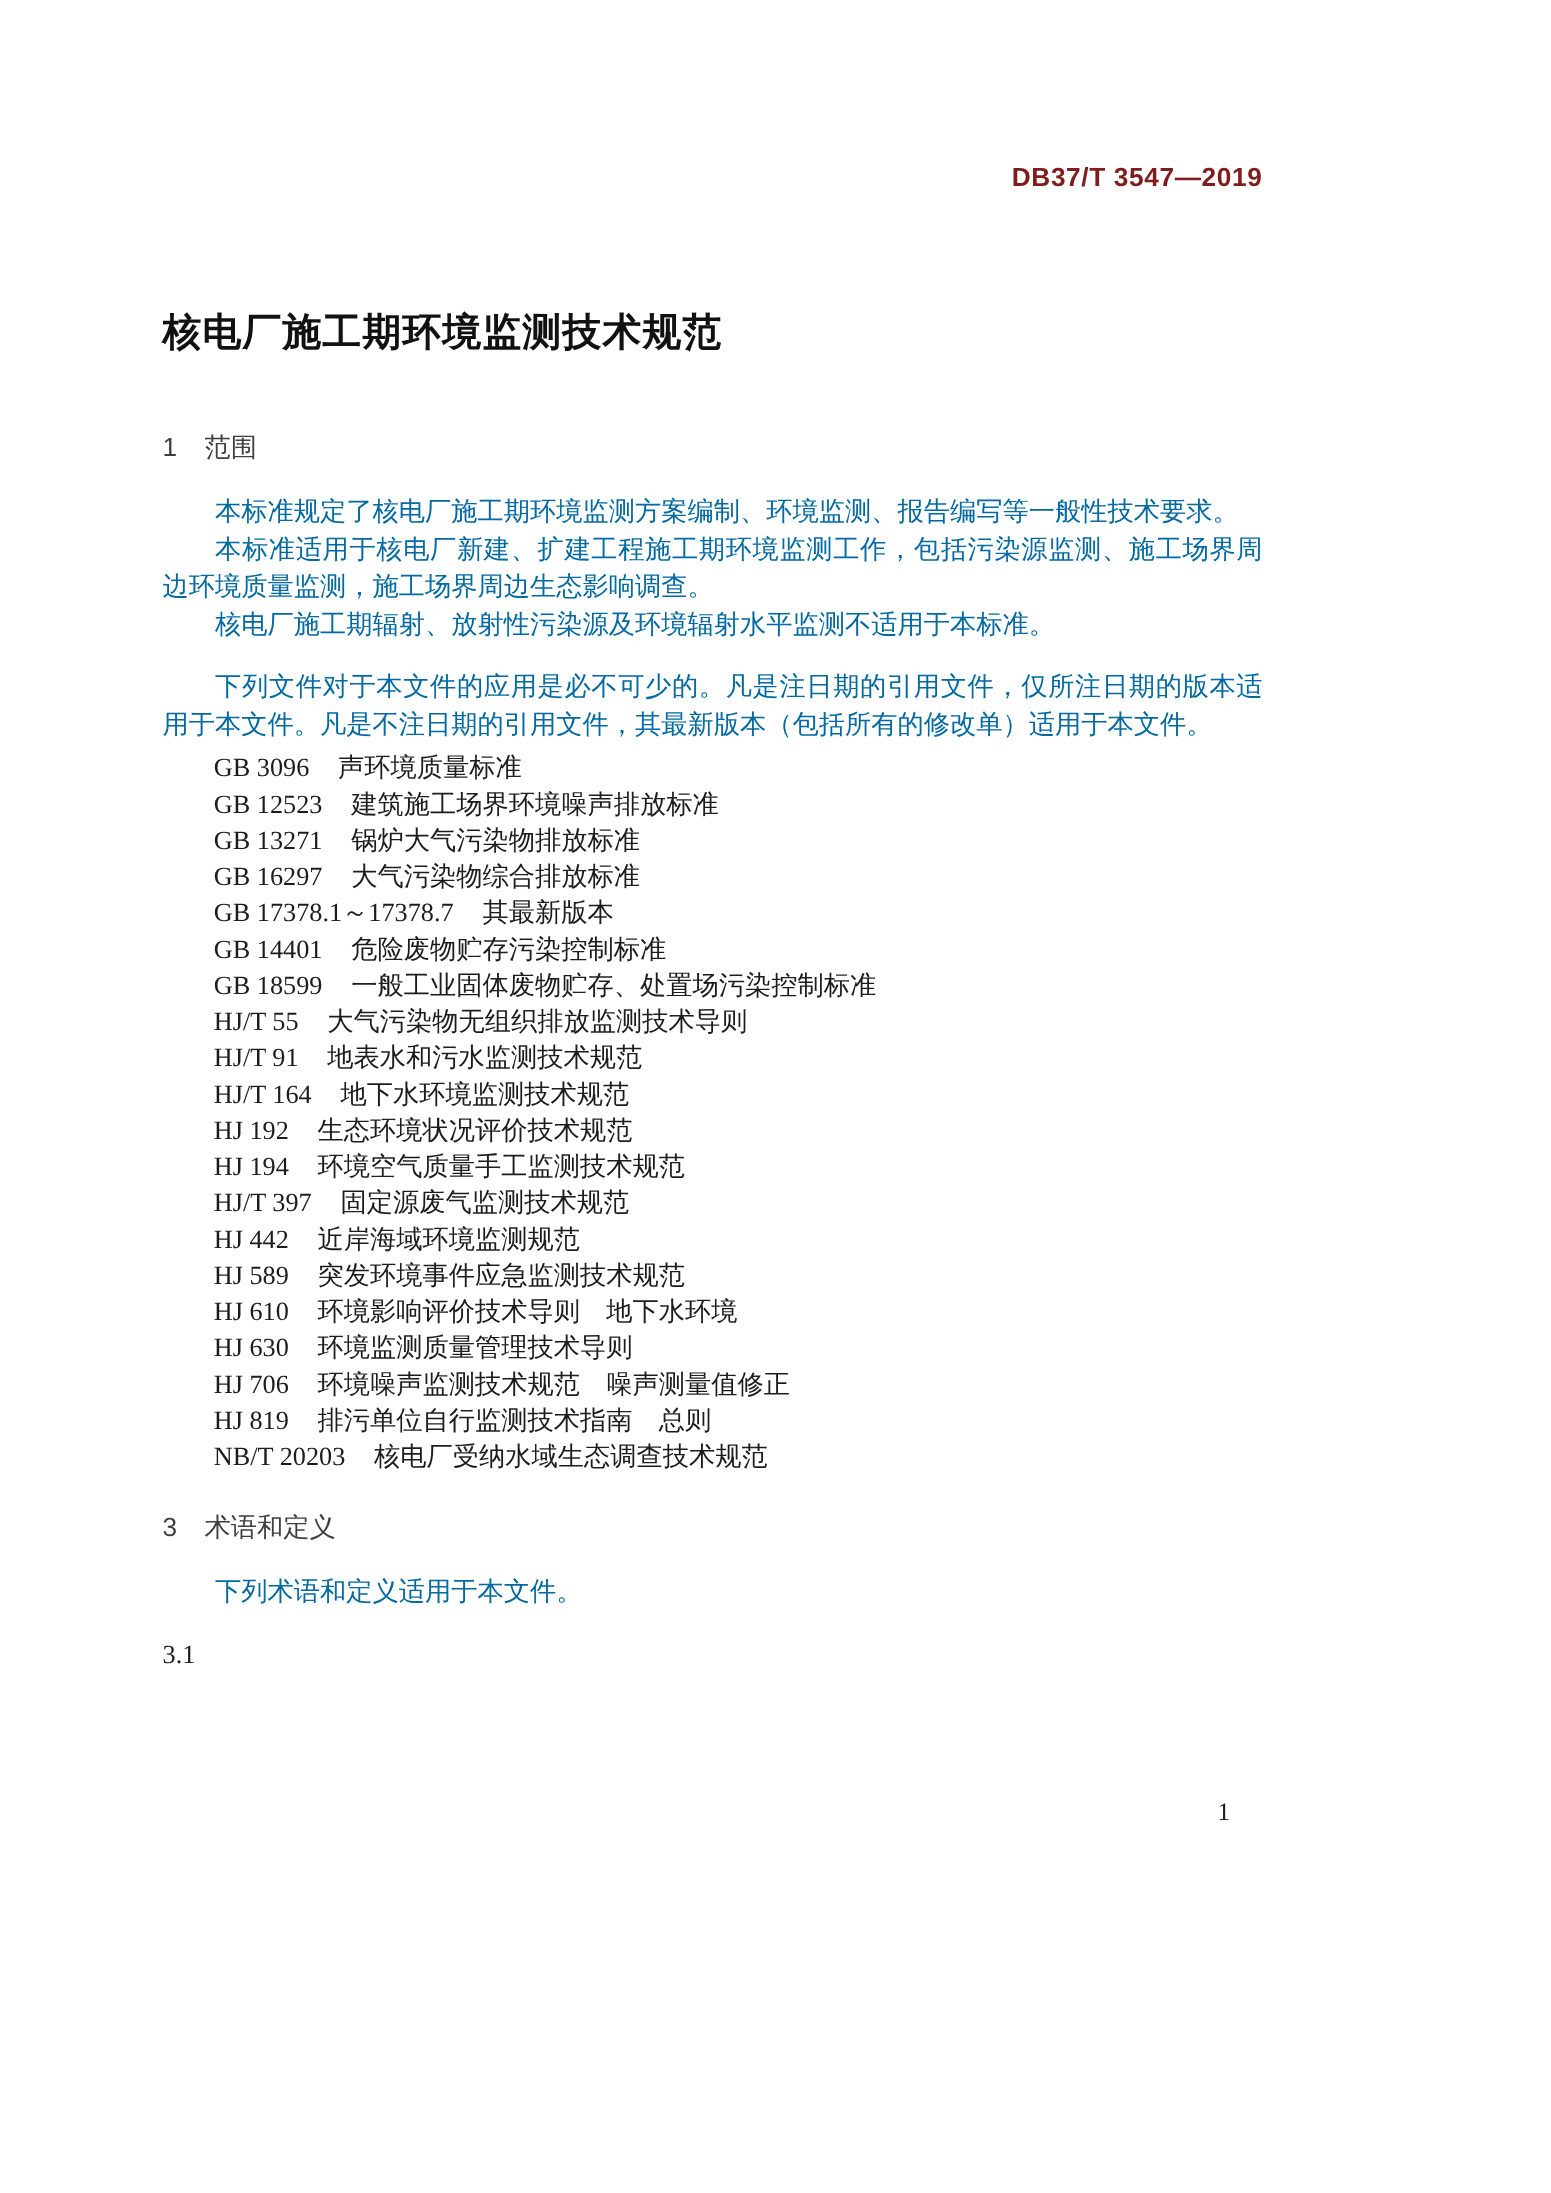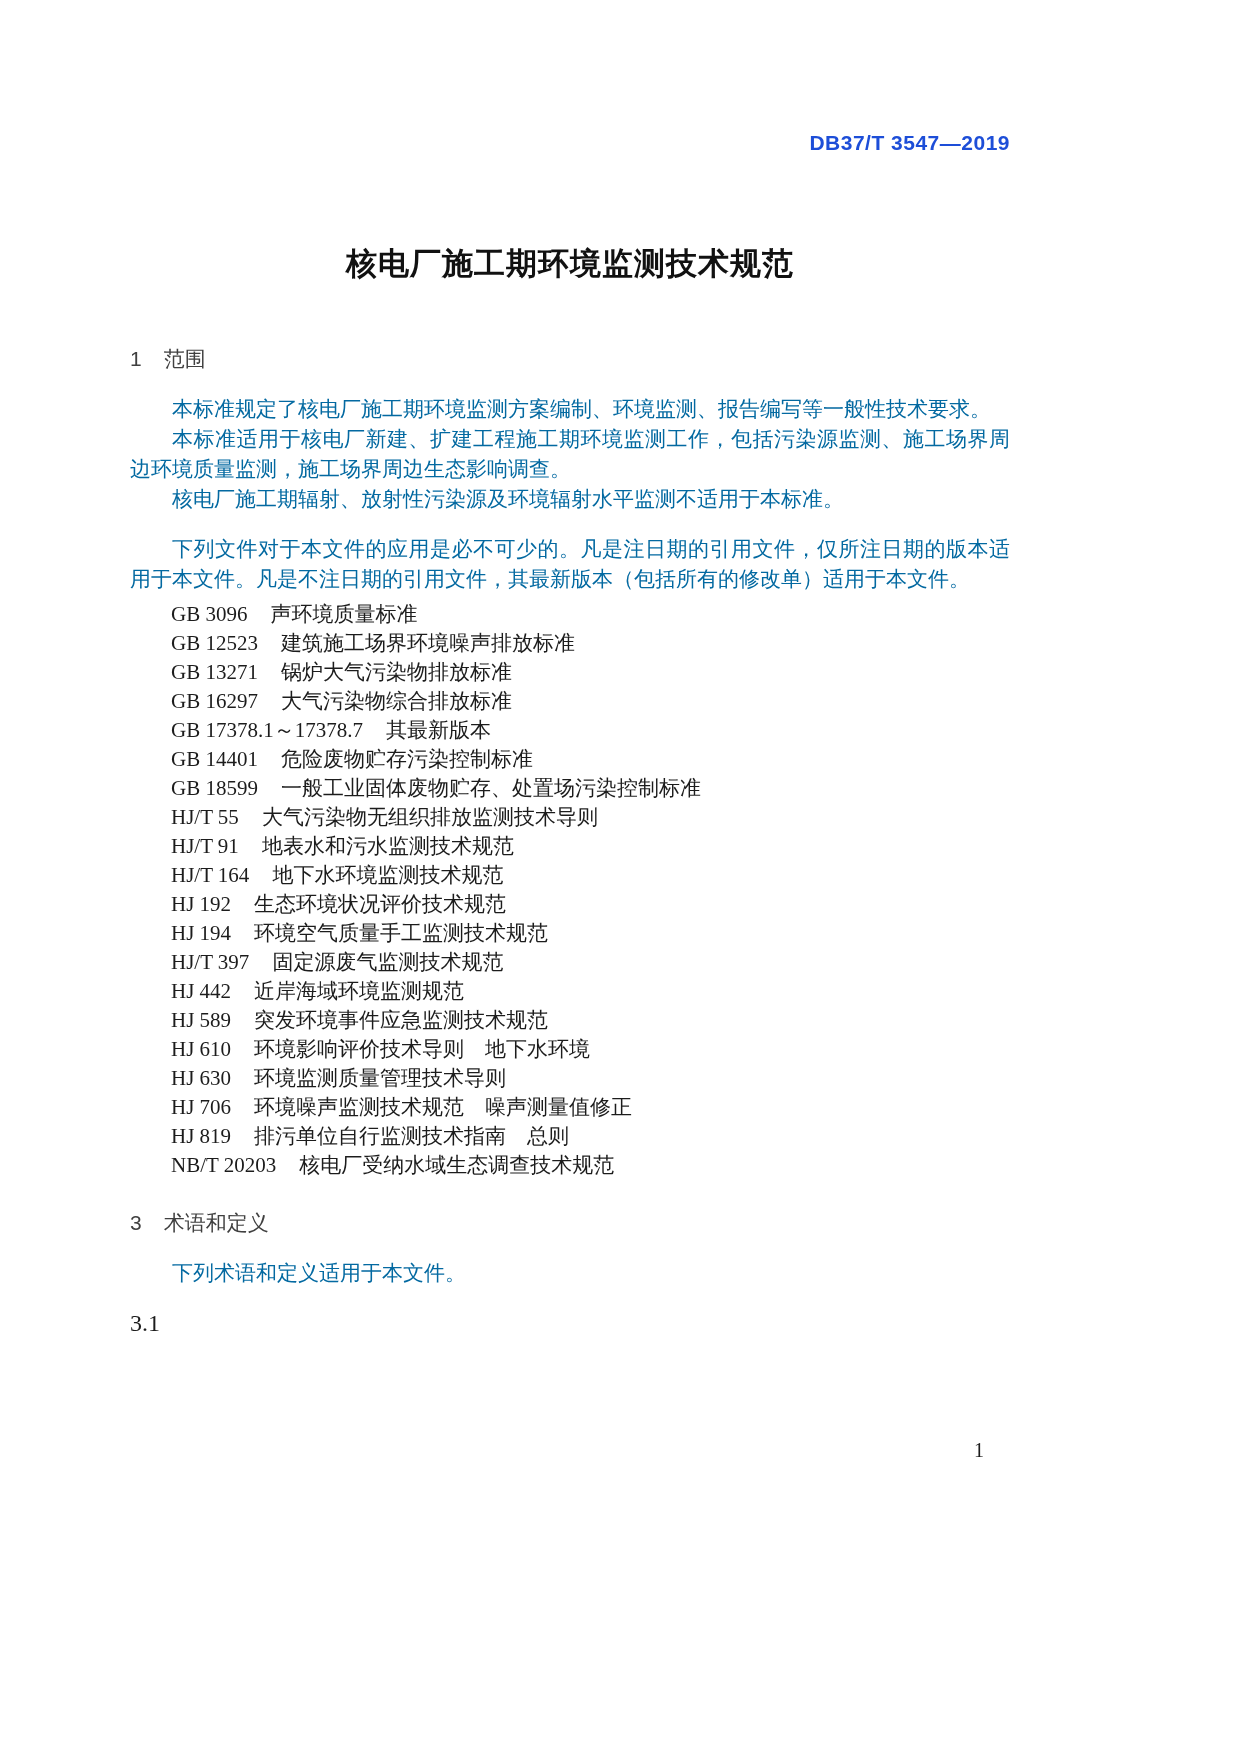--- a/index.html
+++ b/index.html
@@ -18,29 +18,29 @@
     overflow: hidden;
   }
   .doc-code {
     position: absolute;
     top: 131px;
     right: 231px;
     font-family: "Liberation Sans", "DejaVu Sans", sans-serif;
     font-weight: bold;
     font-size: 21px;
     letter-spacing: 0.5px;
-    color: #1d4ed8;
+    color: #7f1d1d;
     text-align: center;
   }
   .content {
     padding: 246px 231px 0 130px; 
   }
   .doc-title {
-    text-align: center;
-    font-family: Liberation Mono, monospace;
+    text-align: left;
+    font-family: Liberation Serif, serif;
     font-weight: bold;
     font-size: 31px;
     line-height: 40px;
     letter-spacing: 1px;
     color: #111;
   }
   .section-heading {
     font-family: "Liberation Sans", "DejaVu Sans", sans-serif;
     font-weight: normal;
     font-size: 21px;
@@ -66,21 +66,21 @@
   }
   .ref-item {
     font-size: 21px;
     line-height: 29px;
     white-space: nowrap;
     color: #1c1c1c;
   }
   .ref-code { display: inline-block; margin-right: 23px; }
   .subsection-label {
     margin-top: 20px;
-    font-size: 24px;
+    font-size: 21px;
     line-height: 30px;
     color: #1c1c1c;
   }
   .page-number {
     position: absolute;
     top: 1438px;
     right: 257px;
     font-size: 20px;
     line-height: 24px;
     color: #1c1c1c;

